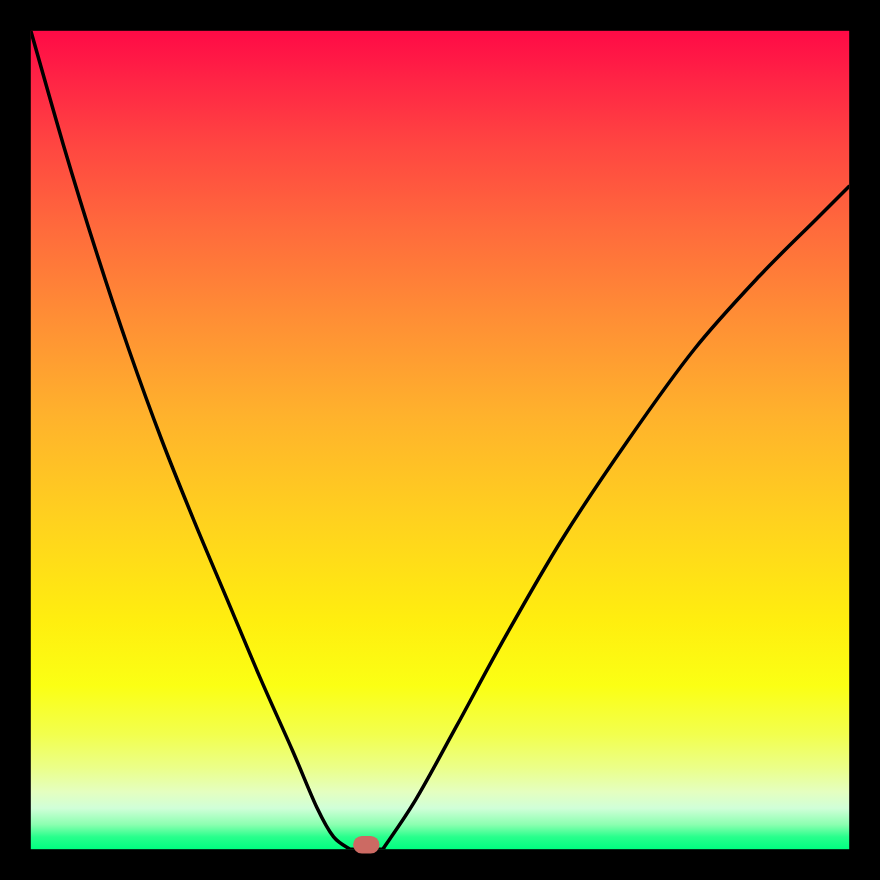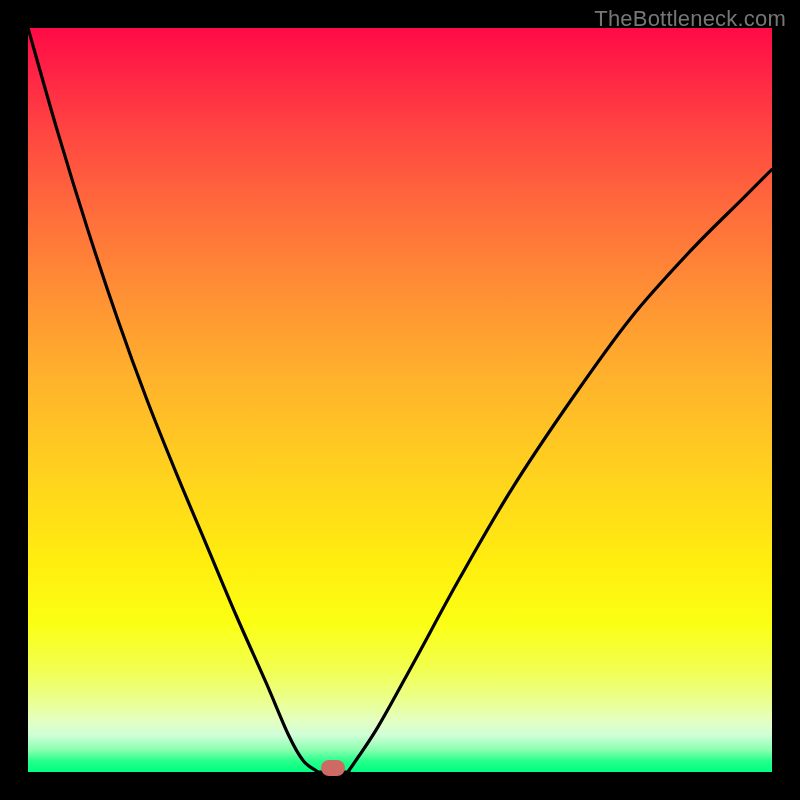--- a/index.html
+++ b/index.html
@@ -65,21 +65,20 @@
     height: 16px;
     border-radius: 8px;
     background: #cc6a63;
     transform: translate(-50%, -50%);
   }
 </style>
 </head>
 <body>
 
 <div class="frame">
-  <div class="watermark">TheBottleneck.com</div>
 
   <div class="plot">
     <svg class="curve" viewBox="0 0 744 744" preserveAspectRatio="none">
       <path fill="none" stroke="#000" stroke-width="3.2" stroke-linecap="round" stroke-linejoin="round" d="M 0.00 0.00 C 4.96 17.36, 19.84 70.68, 29.76 104.16 C 39.68 137.64, 49.60 169.88, 59.52 200.88 C 69.44 231.88, 79.36 261.64, 89.28 290.16 C 99.20 318.68, 109.12 345.96, 119.04 372.00 C 128.96 398.04, 138.88 422.22, 148.80 446.40 C 158.72 470.58, 168.64 493.52, 178.56 517.08 C 188.48 540.64, 198.40 564.82, 208.32 587.76 C 218.24 610.70, 229.40 634.88, 238.08 654.72 C 246.76 674.56, 254.20 693.78, 260.40 706.80 C 266.60 719.82, 270.32 726.64, 275.28 732.84 C 280.24 739.04, 287.68 742.14, 290.16 744.00 C 292.64 745.86, 285.20 744.00, 290.16 744.00 C 295.12 744.00, 314.96 744.00, 319.92 744.00 C 324.88 744.00, 314.96 751.44, 319.92 744.00 C 324.88 736.56, 338.52 717.96, 349.68 699.36 C 360.84 680.76, 373.24 657.20, 386.88 632.40 C 400.52 607.60, 415.40 579.08, 431.52 550.56 C 447.64 522.04, 465.00 491.04, 483.60 461.28 C 502.20 431.52, 523.28 400.52, 543.12 372.00 C 562.96 343.48, 582.80 314.96, 602.64 290.16 C 622.48 265.36, 643.56 243.04, 662.16 223.20 C 680.76 203.36, 700.60 184.76, 714.24 171.12 C 727.88 157.48, 739.04 146.32, 744.00 141.36"></path>
     </svg>
     <div class="marker" style="left: 305.04px; top: 740.28px;"></div>
   </div>
 </div>
 
 </body></html>

